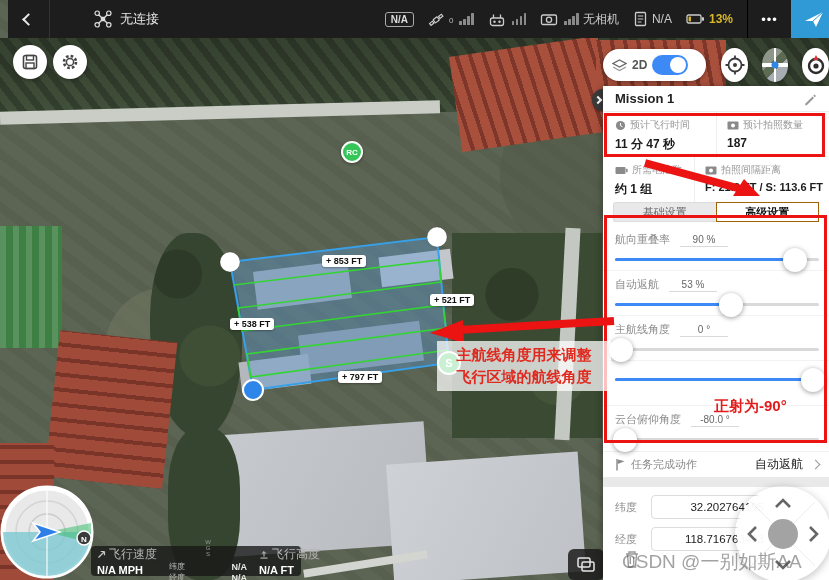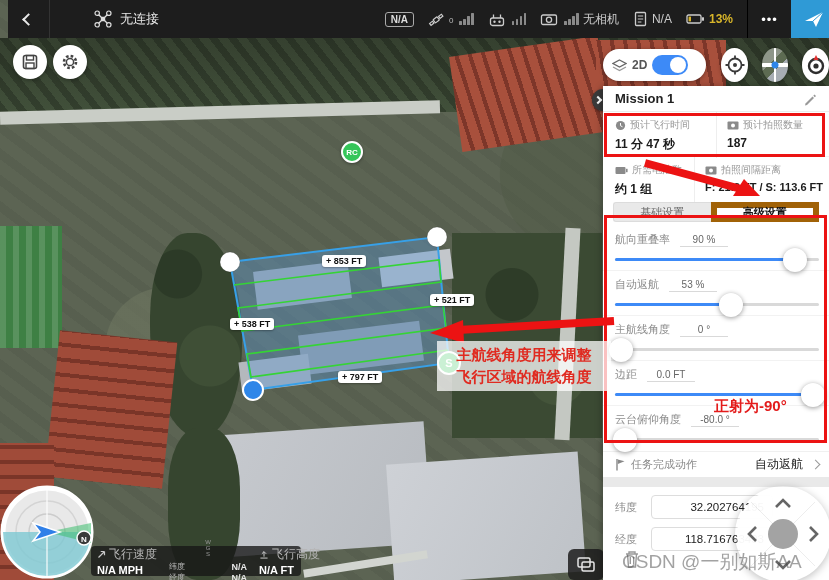--- a/index.html
+++ b/index.html
@@ -102,21 +102,21 @@
   .stats{display:grid;grid-template-columns:1fr 1fr;}
   .stat{padding:6px 6px 5px 12px;}
   .stat.rb{border-left:1px solid #eee;padding-left:10px;}
   .stat .s-label{display:flex;align-items:center;gap:4px;color:#999;font-size:10px;}
   .stat .s-value{margin-top:4px;font-size:12px;font-weight:bold;color:#1c1c1c;white-space:nowrap;}
   .stats.row1{height:44px;}
   .stats.row2{height:40px;border-top:1px solid #f3f3f3;}
   .tabs{display:flex;margin:6px 10px 0 10px;height:20px;}
   .tab{flex:1;display:flex;align-items:center;justify-content:center;font-size:11px;}
   .tab.inactive{background:#e9e9e9;color:#666;border:1px solid #dcdcdc;border-right:none;border-radius:3px 0 0 3px;}
-  .tab.active{background:#fff;color:#111;font-weight:bold;border:6px solid #a16207;border-radius:0;}
+  .tab.active{background:#fff;color:#111;font-weight:bold;border:1px solid #a16207;border-radius:0;}
   .sliders{margin-top:4px;}
   .srow{position:relative;height:45px;padding:6px 10px 0 12px;border-bottom:1px solid #f2f2f2;}
   .srow:last-child{border-bottom:none;}
   .s-line{display:flex;align-items:center;gap:10px;}
   .s-name{color:#8c8c8c;font-size:11px;}
   .s-val{min-width:48px;text-align:center;color:#666;font-size:10px;border-bottom:1px solid #d9d9d9;padding:1px 2px;}
   .track{position:relative;margin-top:11px;height:3px;background:#d9d9d9;border-radius:2px;}
   .fill{height:100%;background:#3d8af7;border-radius:2px;}
   .thumb{position:absolute;top:50%;width:24px;height:24px;margin:-12px 0 0 -12px;border-radius:50%;background:#fff;
       box-shadow:0 1px 5px rgba(0,0,0,.4);}
@@ -432,24 +432,20 @@
         <div class="s-line">
           <span class="s-name">主航线角度</span>
           <span class="s-val">0 °</span>
         </div>
         <div class="track">
           <div class="fill" style="width: 3%;"></div>
           <div class="thumb" style="left: 3%;"></div>
         </div>
       </div>
       <div class="srow">
-        <div class="s-line">
-          <span class="s-name">边距</span>
-          <span class="s-val">0.0 FT</span>
-        </div>
         <div class="track">
           <div class="fill" style="width: 97%;"></div>
           <div class="thumb" style="left: 97%;"></div>
         </div>
       </div>
       <div class="srow">
         <div class="s-line">
           <span class="s-name">云台俯仰角度</span>
           <span class="s-val">-80.0 °</span>
         </div>

